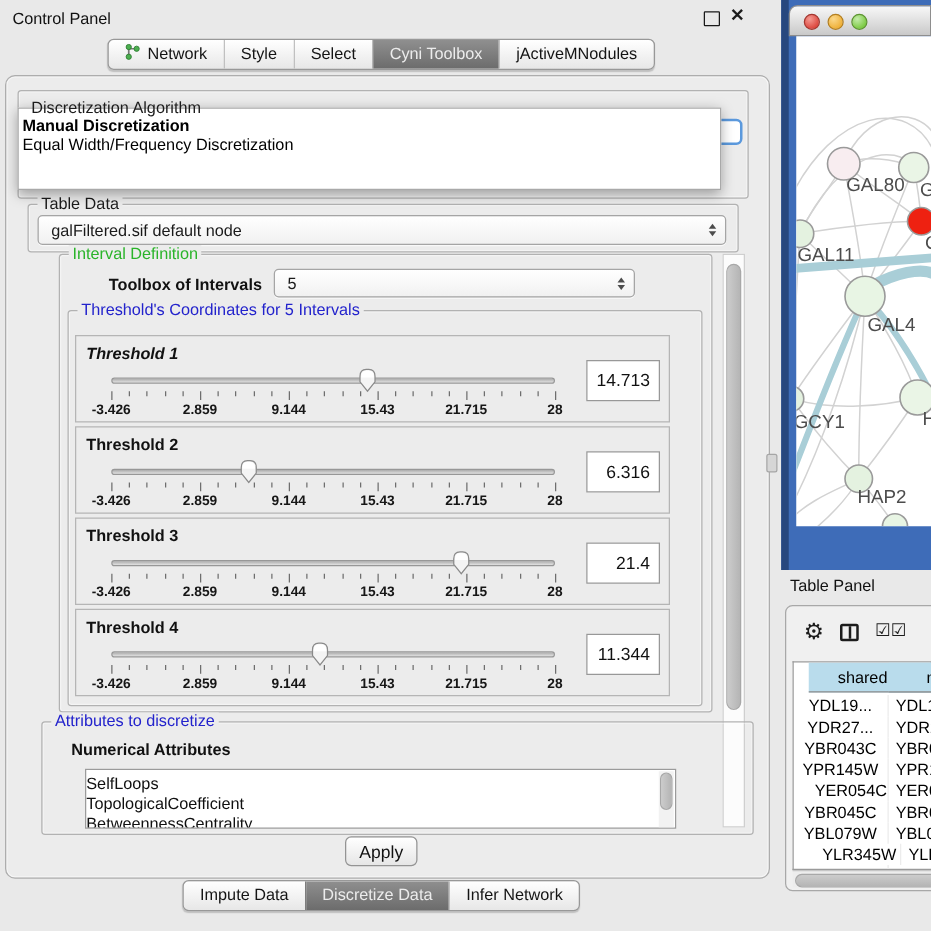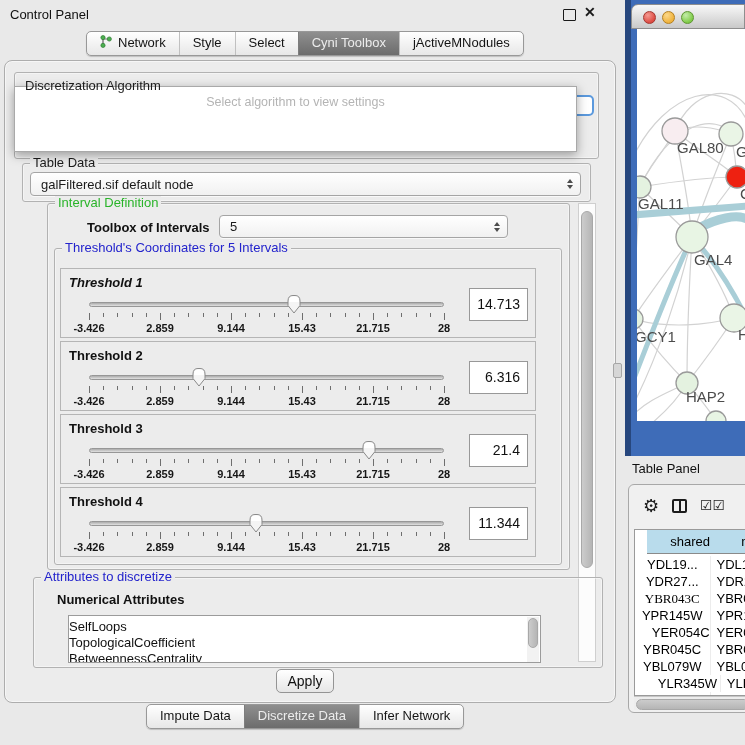--- a/index.html
+++ b/index.html
@@ -102,21 +102,24 @@
   </div>
 
   <div class="abs" style="left:4px;top:60px;width:610px;height:641px;background:#ececec;border:1px solid #adadad;border-radius:8px;box-shadow:inset 0 0 0 1px rgba(255,255,255,.5)"></div>
 
   <div class="abs groupbox" style="left:14px;top:72px;width:583px;height:85px;background:#ececec"></div>
 
   <div class="abs" style="left:556px;top:95px;width:38px;height:21px;background:#fff;border:2px solid #5b99dd;border-radius:5px;box-sizing:border-box;z-index:10"></div>
   <div class="abs gtitle bold" style="left:22px;top:79px;color:#1c1c1c;z-index:30;font-weight:normal">Discretization Algorithm</div>
 
   <div class="popup" style="left:14px;top:86px;width:561px;height:64px">
-    <div class="popup-hint" style="margin-top:8px">Select algorithm to view settings</div>
+    <div id="popup-options" style="margin-top:6px">
+        <div class="popup-item bold">Manual Discretization</div>
+        <div class="popup-item">Equal Width/Frequency Discretization</div>
+      </div>
   </div>
 
   <div class="abs groupbox" style="left:22px;top:163px;width:567px;height:37px;background:#ececec"></div>
   <div class="abs gtitle" style="left:30px;top:156px;background:#ececec;color:#1c1c1c">Table Data</div>
   <div class="combo" style="left:30px;top:172px;width:551px;height:24px">
     <span>galFiltered.sif default node</span>
     <span class="arrows">
         <span class="tri-up"></span>
         <span class="tri-dn"></span>
       </span>
@@ -410,21 +413,21 @@
     <div id="table-rows" class="abs" style="left:0;top:26px;width:160px;height:139px;overflow:hidden">
         <div class="td-row" style="top: 0px;">
           <div class="td-cell" style="width: 76px; text-align: center; border-right: 1px solid rgb(236, 236, 236);">YDL19...</div>
           <div class="td-cell" style="width: 80px; padding-left: 6px;">YDL1</div>
         </div>
         <div class="td-row" style="top: 17px;">
           <div class="td-cell" style="width: 76px; text-align: center; border-right: 1px solid rgb(236, 236, 236);">YDR27...</div>
           <div class="td-cell" style="width: 80px; padding-left: 6px;">YDR2</div>
         </div>
         <div class="td-row" style="top: 34px;">
-          <div class="td-cell" style="width: 76px; text-align: center; border-right: 1px solid rgb(236, 236, 236); font-family: Liberation Serif, serif;">YBR043C</div>
+          <div class="td-cell" style="width: 76px; text-align: center; border-right: 1px solid rgb(236, 236, 236);">YBR043C</div>
           <div class="td-cell" style="width: 80px; padding-left: 6px;">YBR0</div>
         </div>
         <div class="td-row" style="top: 51px;">
           <div class="td-cell" style="width: 76px; text-align: center; border-right: 1px solid rgb(236, 236, 236);">YPR145W</div>
           <div class="td-cell" style="width: 80px; padding-left: 6px;">YPR1</div>
         </div>
         <div class="td-row" style="top: 68px;">
           <div class="td-cell" style="width: 76px; text-align: right; border-right: 1px solid rgb(236, 236, 236);">YER054C</div>
           <div class="td-cell" style="width: 80px; padding-left: 6px;">YER0</div>
         </div>

